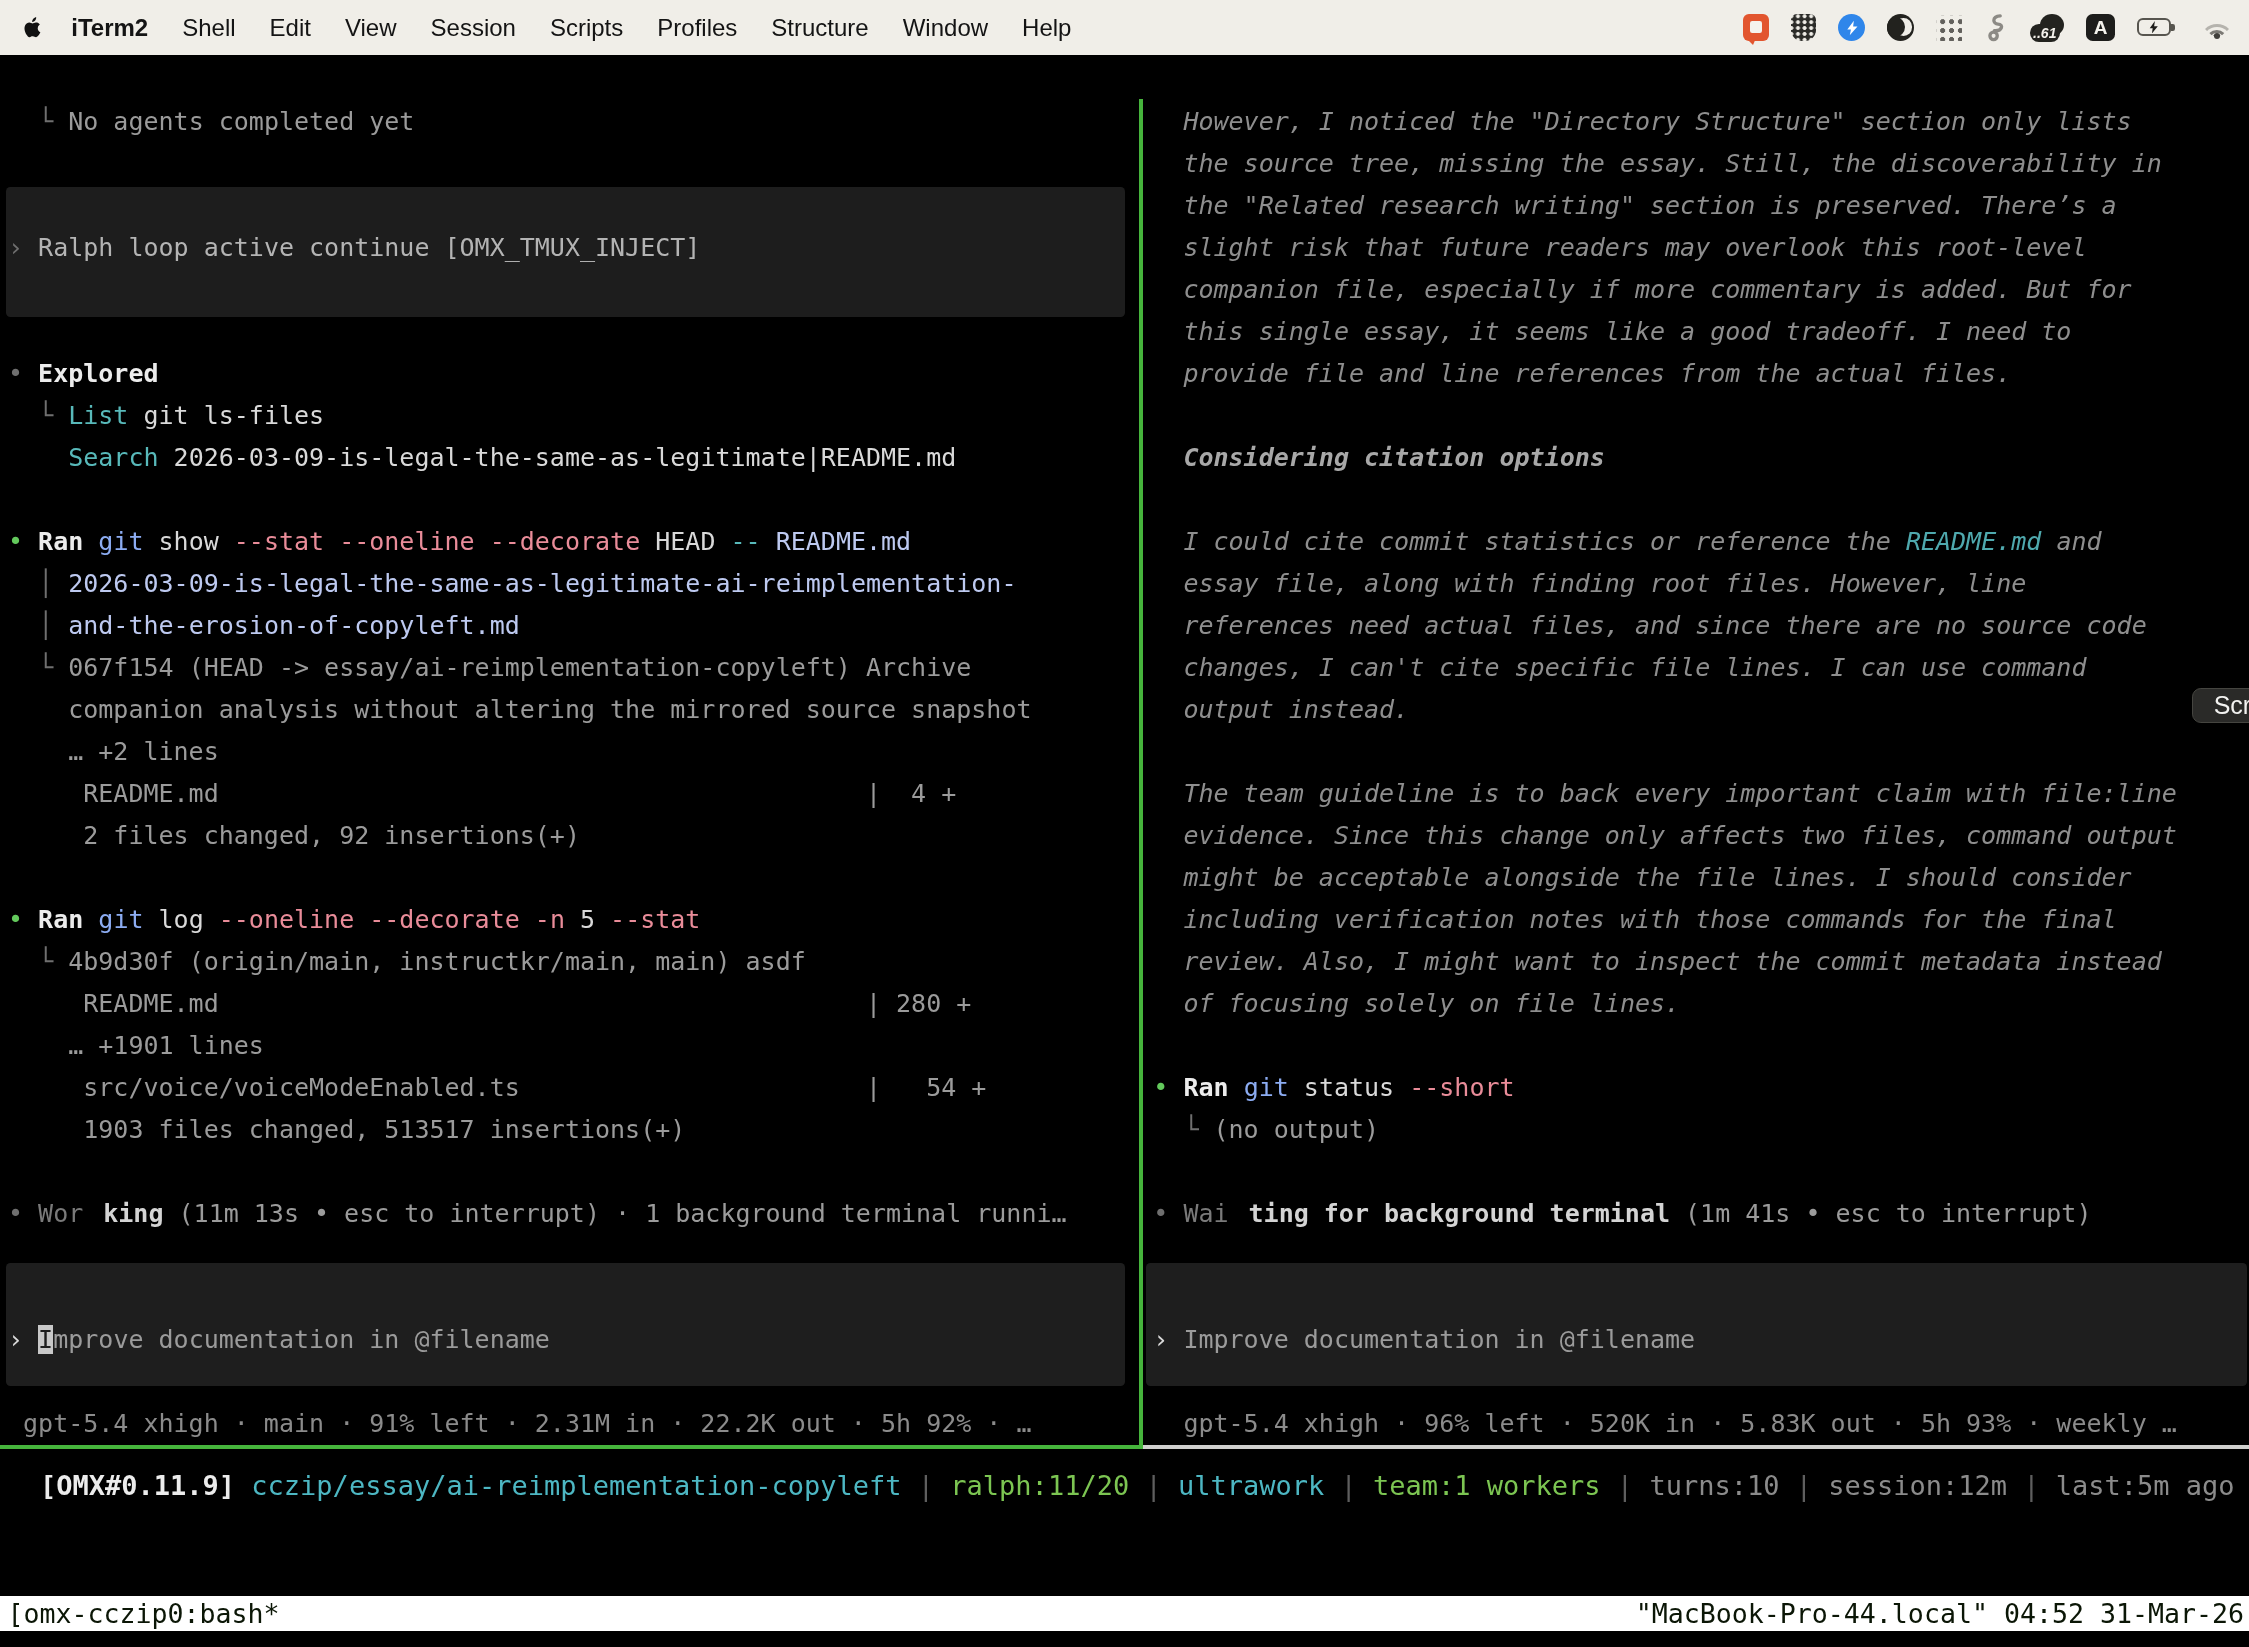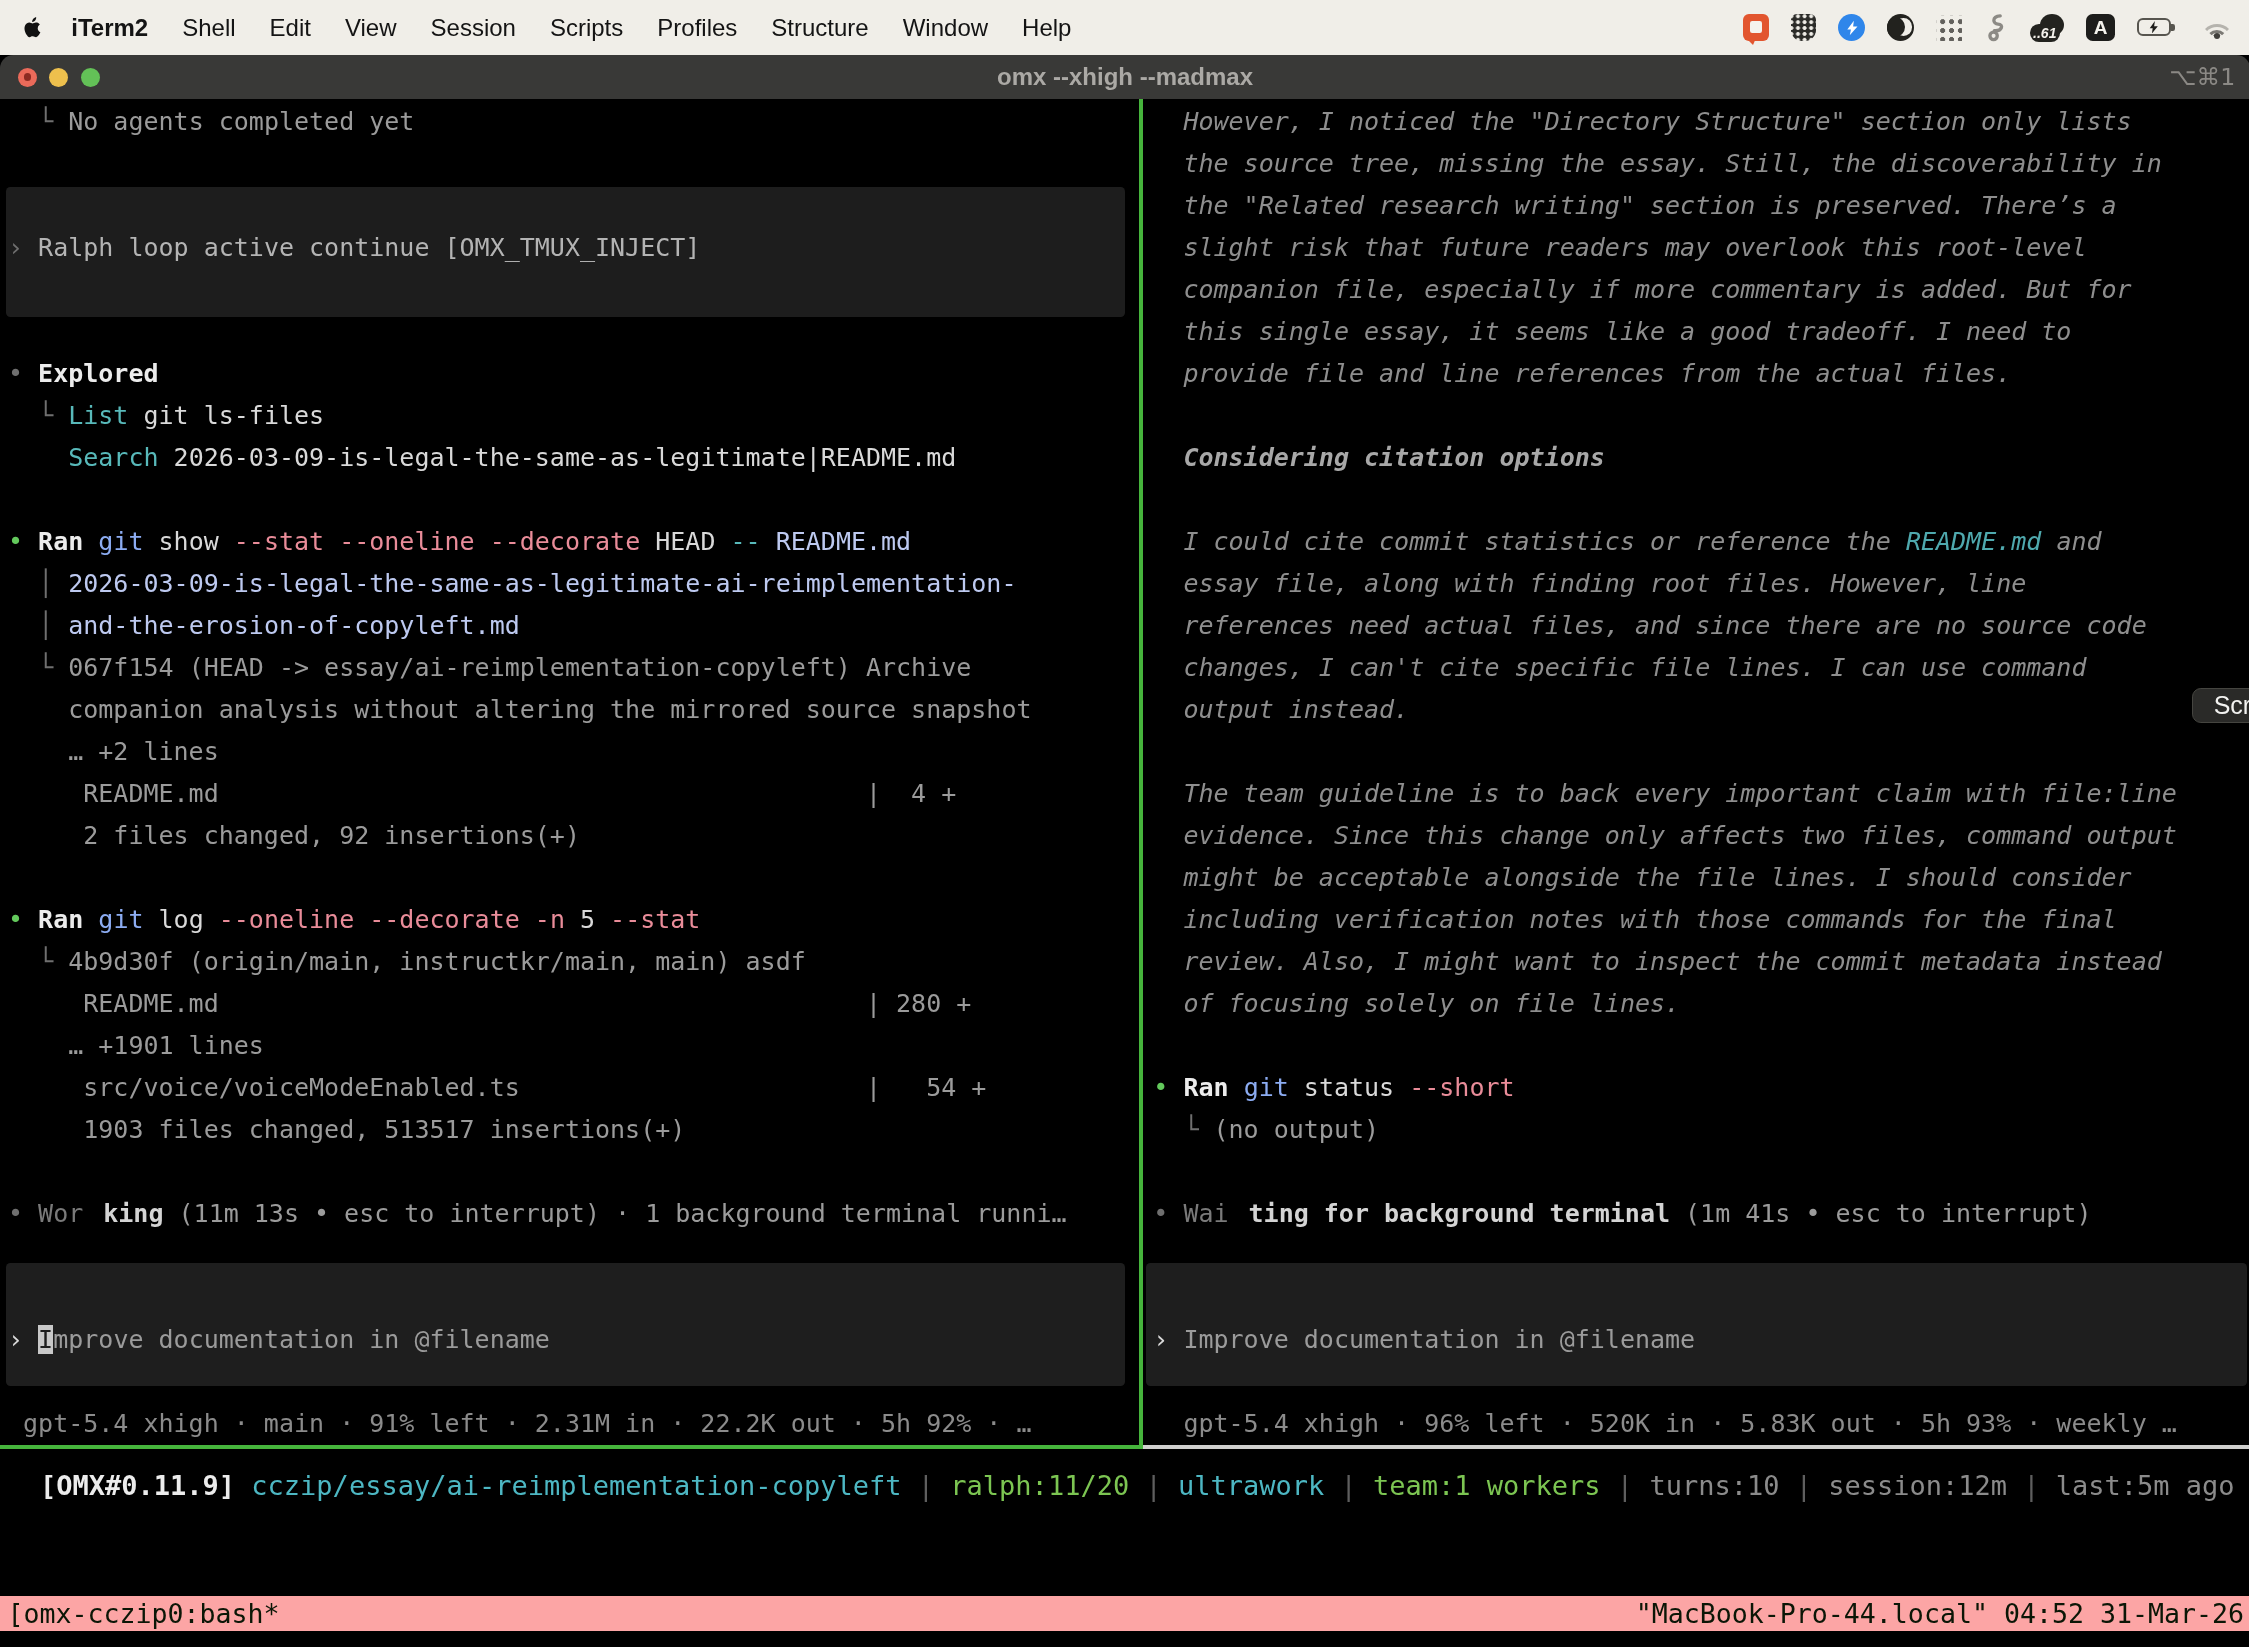--- a/index.html
+++ b/index.html
@@ -104,21 +104,21 @@
   .input-box.left  { left:5.9px;    width:1119px; }
   .input-box.right { left:1146px; width:1101px; }
 
   .v-border { position:absolute; left:1139px; top:44px; width:3.7px; height:1346px; background:#46b43c; }
   .h-border-active   { position:absolute; left:0;      top:1390px; width:1143px; height:3.7px; background:#46b43c; }
   .h-border-inactive { position:absolute; left:1143px; top:1390px; width:1107px; height:3.7px; background:#d0d0ce; }
 
   .omx-status-line { position:absolute; left:8px; top:1410px; height:42px; line-height:42px;
     font-family:"DejaVu Sans Mono", monospace; font-size:27px; white-space:pre;margin-left:32px; }
 
-  .tmux-bar { position:absolute; left:0; top:1541px; width:2250px; height:35px; background:#fca5a5;
+  .tmux-bar { position:absolute; left:0; top:1541px; width:2250px; height:35px; background:#ffffff;
     display:flex; justify-content:space-between; align-items:center;
     font-family:"DejaVu Sans Mono", monospace; font-size:26.6px; color:#0b1606;
     padding:0 5.9px 0 7.4px; white-space:pre;text-align:right; }
 
   .screen-overlay { position:absolute; left:2192px; top:633px; width:68px; height:35px;
     background:#2a2a28; border:1.5px solid #454540; border-radius:8.9px;
     color:#f2f2f0; font-size:25px; line-height:32px; padding-left:20.7px; white-space:nowrap; }
 
   
   .sg-g      { color:#9b9b9b; }
@@ -198,29 +198,20 @@
       <i class="w1"></i>
         <i class="w2"></i>
         <i class="w3"></i>
         <i class="wdot"></i>
     </span>
   </span>
 </div>
 
 <div class="window">
 
-  <div class="titlebar">
-    <div class="traffic-lights">
-      <span class="tl tl-close"></span>
-      <span class="tl tl-min"></span>
-      <span class="tl tl-max"></span>
-    </div>
-    <div class="window-title">omx --xhigh --madmax</div>
-    <div class="title-shortcut">⌥⌘1</div>
-  </div>
 
   <div class="ralph-box"></div>
   <div class="input-box left"></div>
   <div class="input-box right"></div>
 
   <div class="v-border"></div>
   <div class="h-border-active"></div>
   <div class="h-border-inactive"></div>
 
   <div class="pane pane-left" id="pane-left"><div class="tline"><span class="sg-dim">  └ </span><span class="sg-g">No agents completed yet</span></div><div class="tline"></div><div class="tline"></div><div class="tline"><span class="sg-dim">› </span><span class="sg-ralph">Ralph loop active continue [OMX_TMUX_INJECT]</span></div><div class="tline"></div><div class="tline"></div><div class="tline"><span class="sg-dim">• </span><span class="sg-wb">Explored</span></div><div class="tline"><span class="sg-dim">  └ </span><span class="sg-t">List</span><span class="sg-w"> git ls-files</span></div><div class="tline"><span class="sg-g">    </span><span class="sg-t">Search</span><span class="sg-w"> 2026-03-09-is-legal-the-same-as-legitimate|README.md</span></div><div class="tline"></div><div class="tline"><span class="sg-grn">• </span><span class="sg-wb">Ran</span><span class="sg-w"> </span><span class="sg-b">git</span><span class="sg-w"> show </span><span class="sg-p">--stat --oneline --decorate</span><span class="sg-w"> HEAD </span><span class="sg-t">--</span><span class="sg-w"> </span><span class="sg-l">README.md</span></div><div class="tline"><span class="sg-dim">  │ </span><span class="sg-l">2026-03-09-is-legal-the-same-as-legitimate-ai-reimplementation-</span></div><div class="tline"><span class="sg-dim">  │ </span><span class="sg-l">and-the-erosion-of-copyleft.md</span></div><div class="tline"><span class="sg-dim">  └ </span><span class="sg-g">067f154 (HEAD -&gt; essay/ai-reimplementation-copyleft) Archive</span></div><div class="tline"><span class="sg-g">    companion analysis without altering the mirrored source snapshot</span></div><div class="tline"><span class="sg-g">    … +2 lines</span></div><div class="tline"><span class="sg-g">     README.md                                           |  4 +</span></div><div class="tline"><span class="sg-g">     2 files changed, 92 insertions(+)</span></div><div class="tline"></div><div class="tline"><span class="sg-grn">• </span><span class="sg-wb">Ran</span><span class="sg-w"> </span><span class="sg-b">git</span><span class="sg-w"> log </span><span class="sg-p">--oneline --decorate</span><span class="sg-w"> </span><span class="sg-p">-n</span><span class="sg-w"> 5 </span><span class="sg-p">--stat</span></div><div class="tline"><span class="sg-dim">  └ </span><span class="sg-g">4b9d30f (origin/main, instructkr/main, main) asdf</span></div><div class="tline"><span class="sg-g">     README.md                                           | 280 +</span></div><div class="tline"><span class="sg-g">    … +1901 lines</span></div><div class="tline"><span class="sg-g">     src/voice/voiceModeEnabled.ts                       |   54 +</span></div><div class="tline"><span class="sg-g">     1903 files changed, 513517 insertions(+)</span></div><div class="tline"></div><div class="tline"><span class="sg-dim">• </span><span class="sg-dims">Wor</span><span class="sg-shim">king</span><span class="sg-g"> (11m 13s • esc to interrupt) · 1 background terminal runni…</span></div><div class="tline"></div><div class="tline"></div><div class="tline"><span class="sg-w">› </span><span class="sg-cursor">I</span><span class="sg-g">mprove documentation in @filename</span></div><div class="tline"></div><div class="tline"><span class="sg-status"> gpt-5.4 xhigh · main · 91% left · 2.31M in · 22.2K out · 5h 92% · …</span></div></div>

